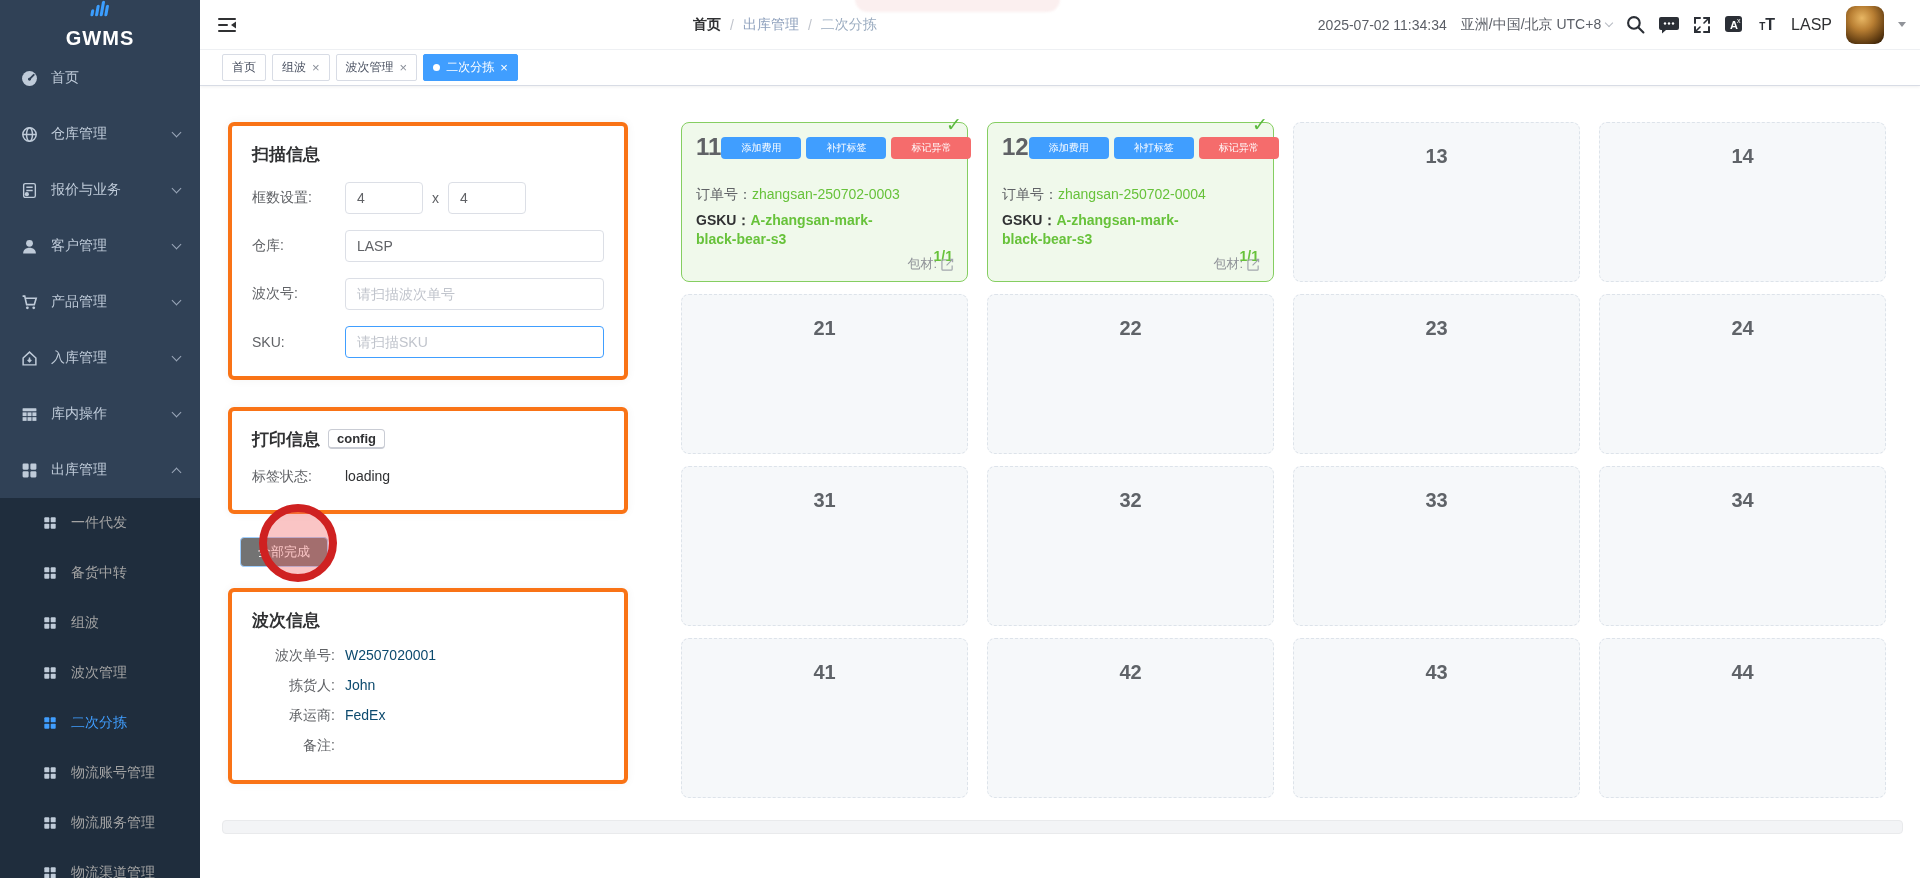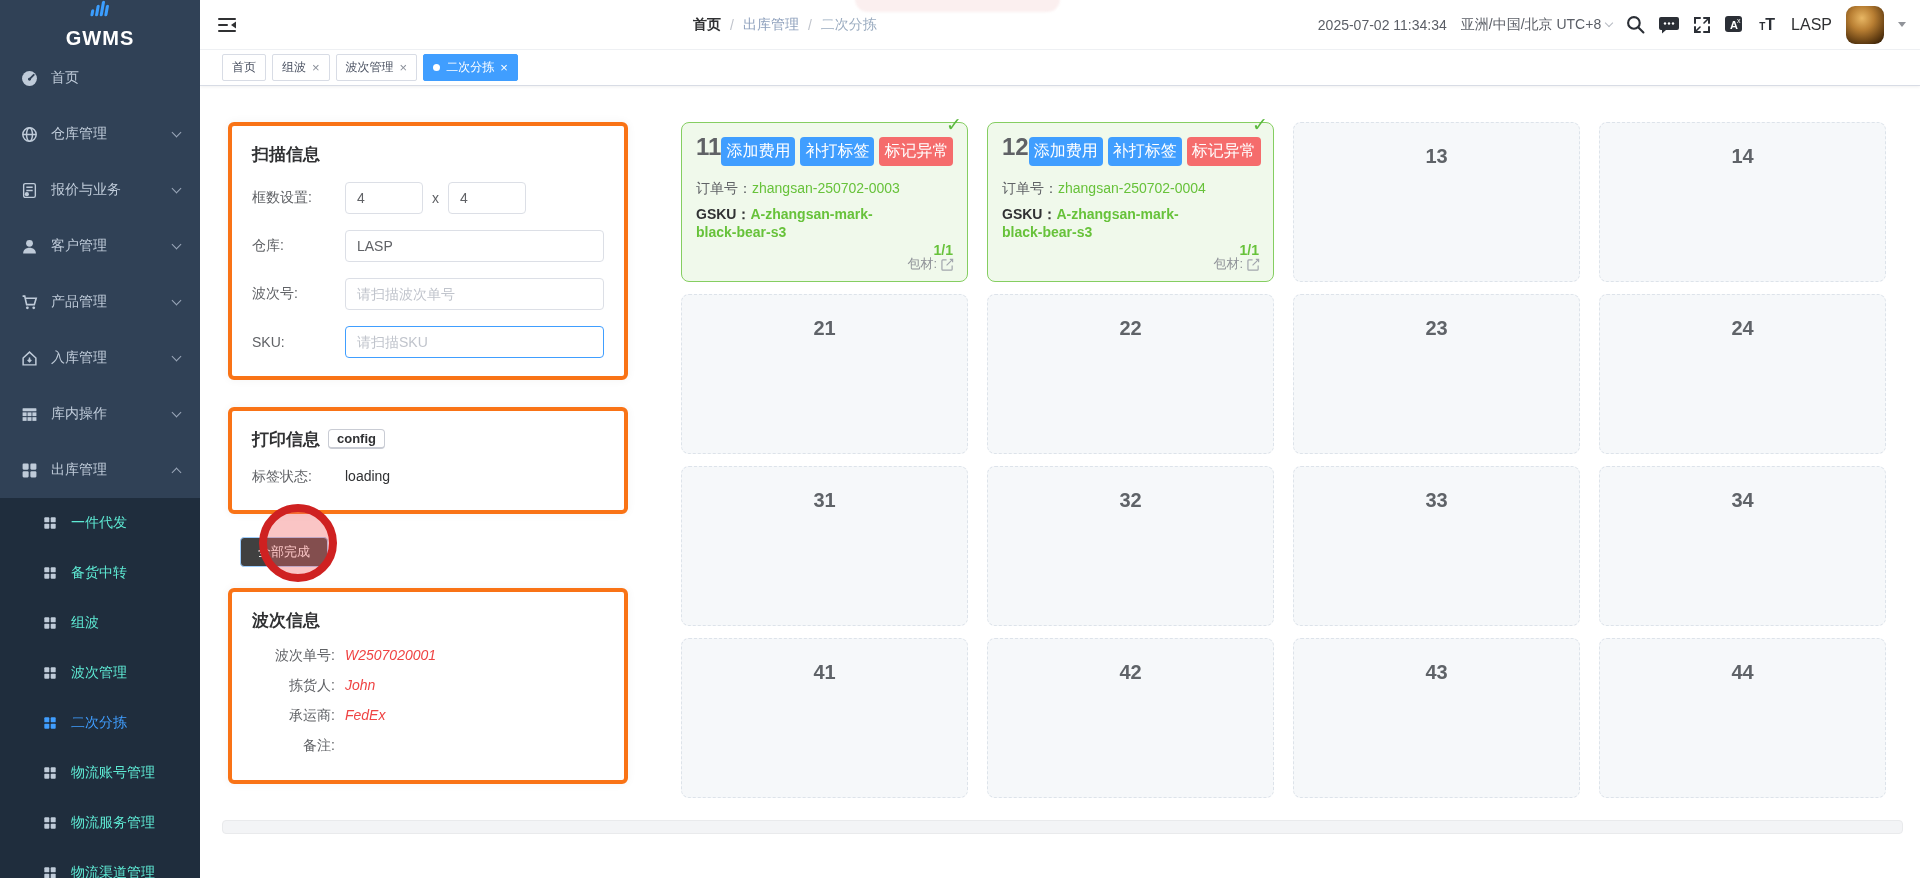--- a/index.html
+++ b/index.html
@@ -9,21 +9,21 @@
   
   .sidebar { position:fixed; left:0; top:0; width:200px; height:878px; background:#304156; overflow:hidden; z-index:5; }
   .logo-row { height:50px; display:flex; align-items:center; justify-content:center; gap:10px;flex-direction:column; }
   .logo-text { color:#fff; font-size:20px; font-weight:700; letter-spacing:1px; }
   .menu-item { height:56px; display:flex; align-items:center; padding:0 20px 0 21px; color:#bfcbd9; font-size:14px; cursor:pointer; }
   .menu-item .mi-icon { width:17px; height:17px; margin-right:13px; flex:0 0 17px; display:flex; align-items:center; justify-content:center; }
   .menu-item .mi-label { flex:1; }
   .chev { width:7px; height:7px; border-right:1.5px solid #9aa7b9; border-bottom:1.5px solid #9aa7b9; transform:rotate(45deg); margin-top:-3px; }
   .chev.up { transform:rotate(-135deg); margin-top:4px; }
   .submenu { background:#1f2d3d; }
-  .sub-item { height:50px; display:flex; align-items:center; padding-left:43px; color:#5eead4; font-size:14px; cursor:pointer; }
+  .sub-item { height:50px; display:flex; align-items:center; padding-left:43px; color:#a3a3a3; font-size:14px; cursor:pointer; }
   .sub-item .mi-icon { width:14px; height:14px; margin-right:14px; display:flex; align-items:center; }
   .sub-item.active { color:#409eff; }
   .sub-item.active svg { color:#409eff; }
   .sidebar svg { color:#bfcbd9; }
 
   
   .main { margin-left:200px; }
   .topbar { height:50px; background:#fff; display:flex; align-items:center; position:relative; border-bottom:1px solid #f0f2f5; }
   .hamburger { margin-left:17px; cursor:pointer; display:flex; align-items:center; }
   .breadcrumb { position:absolute; left:493px; font-size:14px; display:flex; gap:9px; align-items:center; }
@@ -73,44 +73,44 @@
   #print-panel { top:321px; height:107px; }
   #wave-panel { top:502px; height:196px; }
 
   .config-badge { display:inline-block; margin-left:8px; font-size:13px; color:#303133; background:#fff; border:1px solid #c9ccd4;
     border-bottom-width:2px; border-radius:4px; padding:1px 8px; vertical-align:2px; cursor:pointer; font-weight:700; }
   .status-row { display:flex; margin-top:17px; font-size:14px; }
   .status-val { color:#303133; }
 
   .info-row { display:flex; font-size:14px; line-height:30px; }
   .info-label { width:93px; flex:0 0 93px; text-align:right; color:#606266; padding-right:10px; }
-  .info-val { color:#ef4444;font-style:italic; }
+  .info-val { color:#0c4a6e; }
   #wave-panel .panel-title { margin-bottom:8px; }
 
-  .complete-btn { position:absolute; left:40px; top:451px; width:88px; height:30px; background:#404040; border:1px solid #a0cfff;
+  .complete-btn { position:absolute; left:40px; top:451px; width:88px; height:30px; background:#737373; border:1px solid #a0cfff;
     border-radius:4px; color:#fff; font-size:13px; cursor:not-allowed; font-family:"Liberation Sans","DejaVu Sans",sans-serif; }
 
   .annotation-circle { position:absolute; left:59px; top:418px; width:78px; height:78px; border:8px solid #cf2121; border-radius:50%;
     background:rgba(242,103,103,.38); z-index:4; pointer-events:none; }
 
   
   .grid { position:absolute; left:481px; top:36px; display:grid; grid-template-columns:repeat(4,287px);
     grid-auto-rows:160px; gap:12px 19px; }
   .cell { border-radius:8px; background:#f6f8fa; border:1px dashed #dde3ea; position:relative; }
   .cell-num-empty { text-align:center; margin-top:22px; font-size:20px; font-weight:700; color:#5f6368; }
   .cell.occupied { background:#f0f9eb; border:1px solid #85ce61; padding:11px 14px; }
   .check { position:absolute; top:-10px; right:5px; color:#5cb93f; font-size:19px; font-weight:900; z-index:2; }
   .cell-top { display:flex; justify-content:space-between; align-items:flex-start; }
   .cell-num { font-size:24px; font-weight:700; color:#606266; line-height:1.1; }
   .tags { display:flex; gap:5px; margin-top:3px; }
-  .tag { border:none; color:#fff; font-size:16px; padding:4px 5px; border-radius:4px; cursor:pointer; white-space:nowrap;
+  .tag { border:none; color:#fff; font-size:10px; padding:4px 20px; border-radius:4px; cursor:pointer; white-space:nowrap;
     font-family:"Liberation Sans","DejaVu Sans",sans-serif; }
   .tag.blue { background:#409eff; }
   .tag.red { background:#f56c6c; }
-  .order-row { margin-top:14px; font-size:14px; }
+  .order-row { margin-top:26px; font-size:14px; }
   .olbl { color:#606266; }
   .oval { color:#67c23a; }
   .gsku-row { margin-top:7px; position:relative; font-size:14px; }
   .gsku-text { width:200px; line-height:1.3; font-weight:700; }
   .glbl { color:#303133; }
   .gval { color:#67c23a; }
   .progress { position:absolute; right:0; top:9px; color:#67c23a; font-weight:700;margin-top:28px; }
   .pack-row { position:absolute; right:13px; bottom:8px; display:flex; align-items:center; gap:4px; color:#909399; font-size:13px; }
 
   .bottom-strip { position:absolute; left:22px; top:734px; width:1681px; height:14px; background:#f3f4f6;

